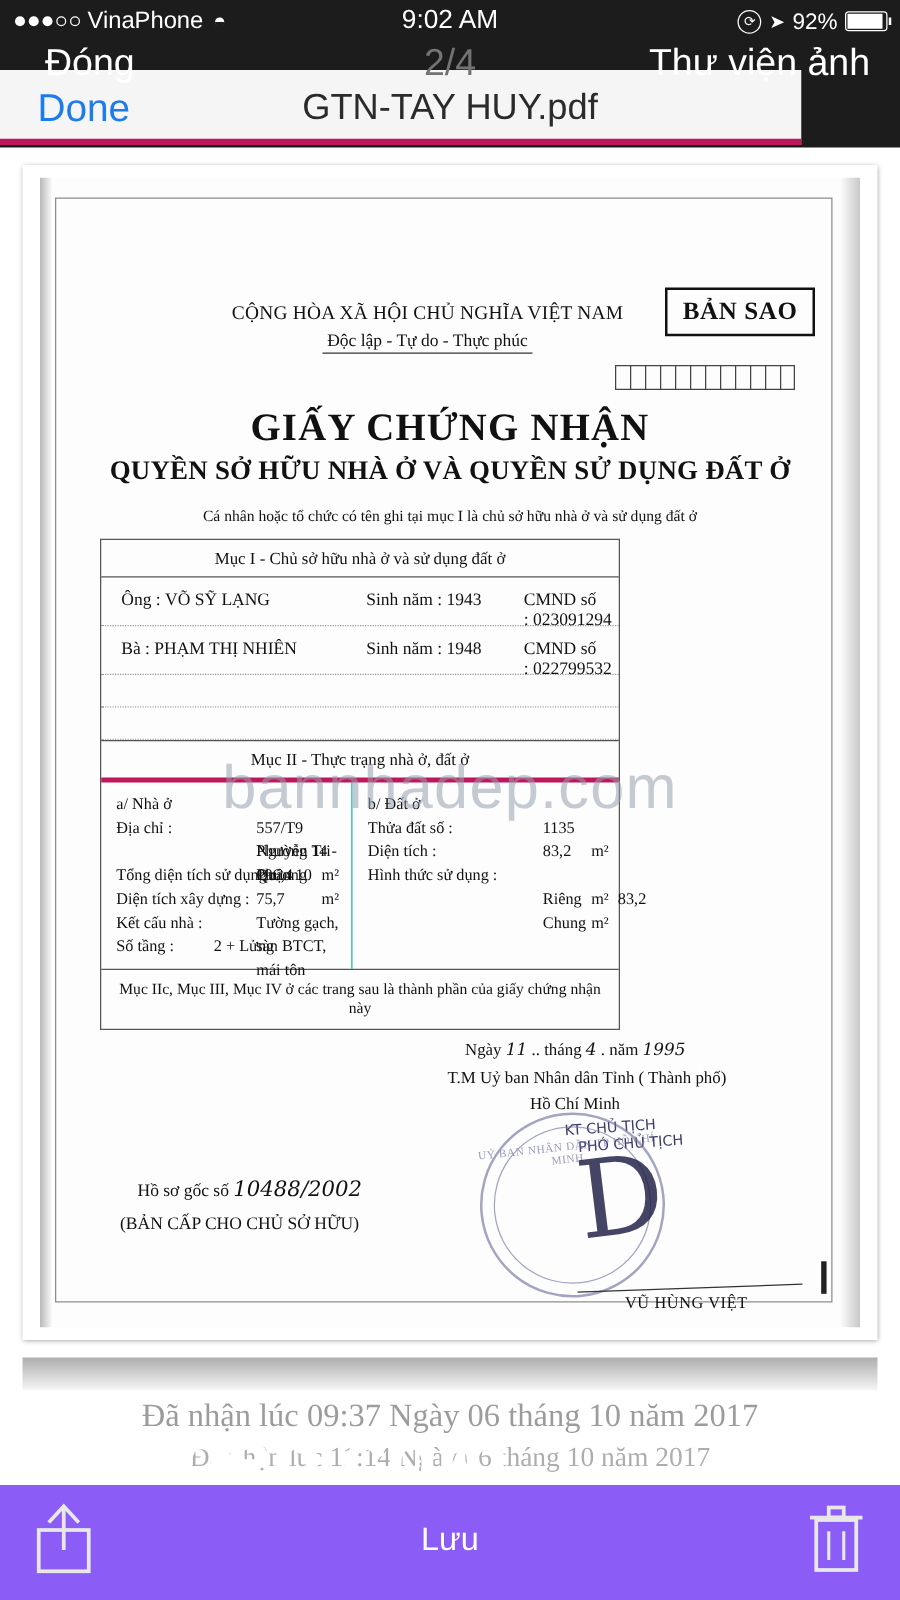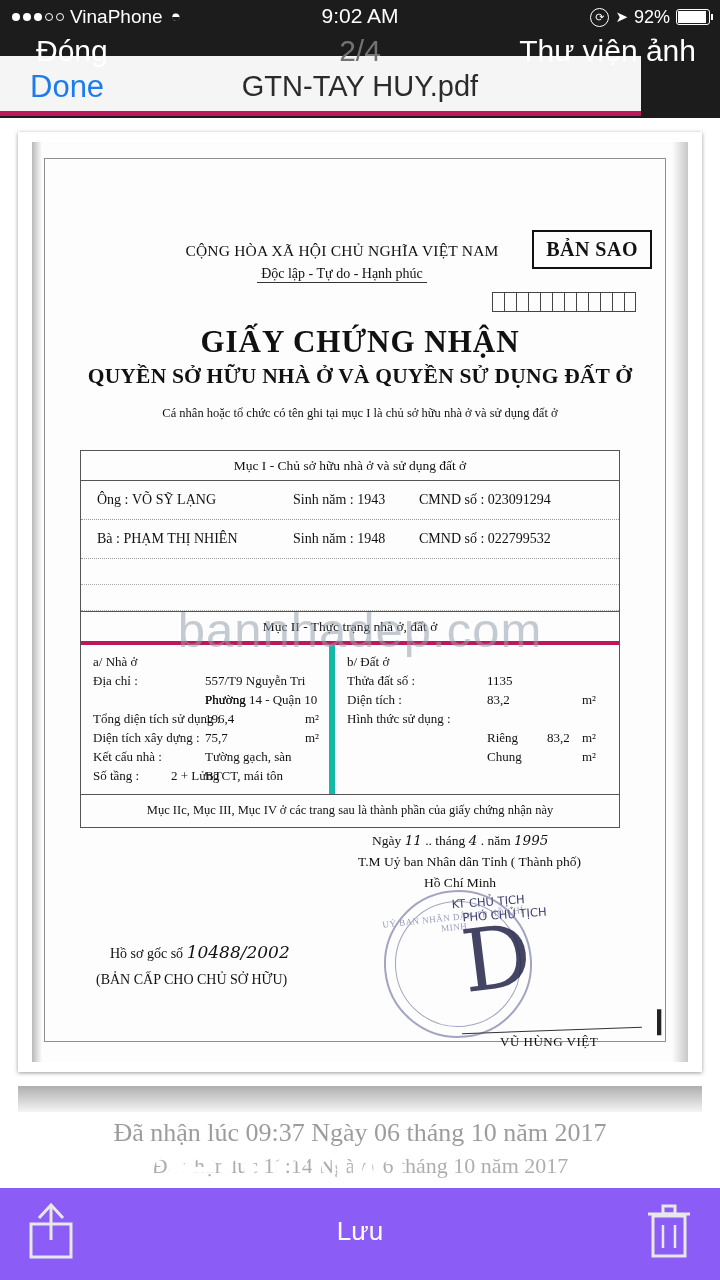--- a/index.html
+++ b/index.html
@@ -132,38 +132,38 @@
     position: absolute; left: 0; right: 0; top: 222px; text-align: center;
     font-size: 21.5px; font-weight: bold; letter-spacing: .2px;
   }
   .subnote {
     position: absolute; left: 0; right: 0; top: 264px; text-align: center;
     font-size: 12.5px;
   }
 
   
   .tbl {
-    position: absolute; left: 48px; top: 308px; width: 540px; border: 1px solid #555;
+    position: absolute; left: 48px; top: 289px; width: 416px; border: 1px solid #555;
   }
   .tbl .row-head {
     text-align: center; font-size: 13.5px; padding: 7px 0 6px; border-bottom: 1px solid #555;
   }
   .owner {
     font-size: 14px; padding: 11px 0 11px 16px; position: relative;
   }
   .owner .c2 { position: absolute; left: 212px; }
   .owner .c3 { position: absolute; left: 338px; }
   .dash { border-bottom: 1px dotted #999; }
   .blankline { height: 26px; border-bottom: 1px dotted #aaa; }
   .sec2head {
     text-align: center; font-size: 13.5px; padding: 7px 0 6px;
     border-top: 1px solid #555; border-bottom: 4px solid #be185d;
   }
   .twocol { display: flex; border-bottom: 1px solid #555; }
-  .colL { width: 254px; border-right: 6px solid #14b8a6; padding: 7px 0 9px 12px; }
+  .colL { width: 254px; border-right: 1px solid #14b8a6; padding: 7px 0 9px 12px; }
   .colR { width: 269px; padding: 7px 0 9px 12px; }
   .fl { font-size: 13px; line-height: 19px; position: relative; height: 19px; }
   .fl .v { position: absolute; left: 112px; }
   .fl .v2 { position: absolute; left: 78px; }
   .fl .u { position: absolute; right: 10px; }
   .fl .u2 { position: absolute; right: 8px; }
   .fl .vr { position: absolute; left: 140px; }
   .footnote {
     font-size: 12.5px; text-align: center; padding: 8px 6px 9px;
   }
@@ -314,21 +314,21 @@
     <div class="nav-title">GTN-TAY HUY.pdf</div>
   </div>
 
   <div class="doc-area">
 
     <div class="page">
       <div class="scan">
         <div class="paper-border"></div>
 
         <div class="nation1">CỘNG HÒA XÃ HỘI CHỦ NGHĨA VIỆT NAM</div>
-        <div class="nation2"><span>Độc lập - Tự do - Hạnh phúc</span></div>
+        <div class="nation2"><span>Độc lập - Tự do - Thực phúc</span></div>
 
         <div class="bansao">BẢN SAO</div>
 
         <div class="serialbox">
           <i></i>
             <i></i>
             <i></i>
             <i></i>
             <i></i>
             <i></i>

